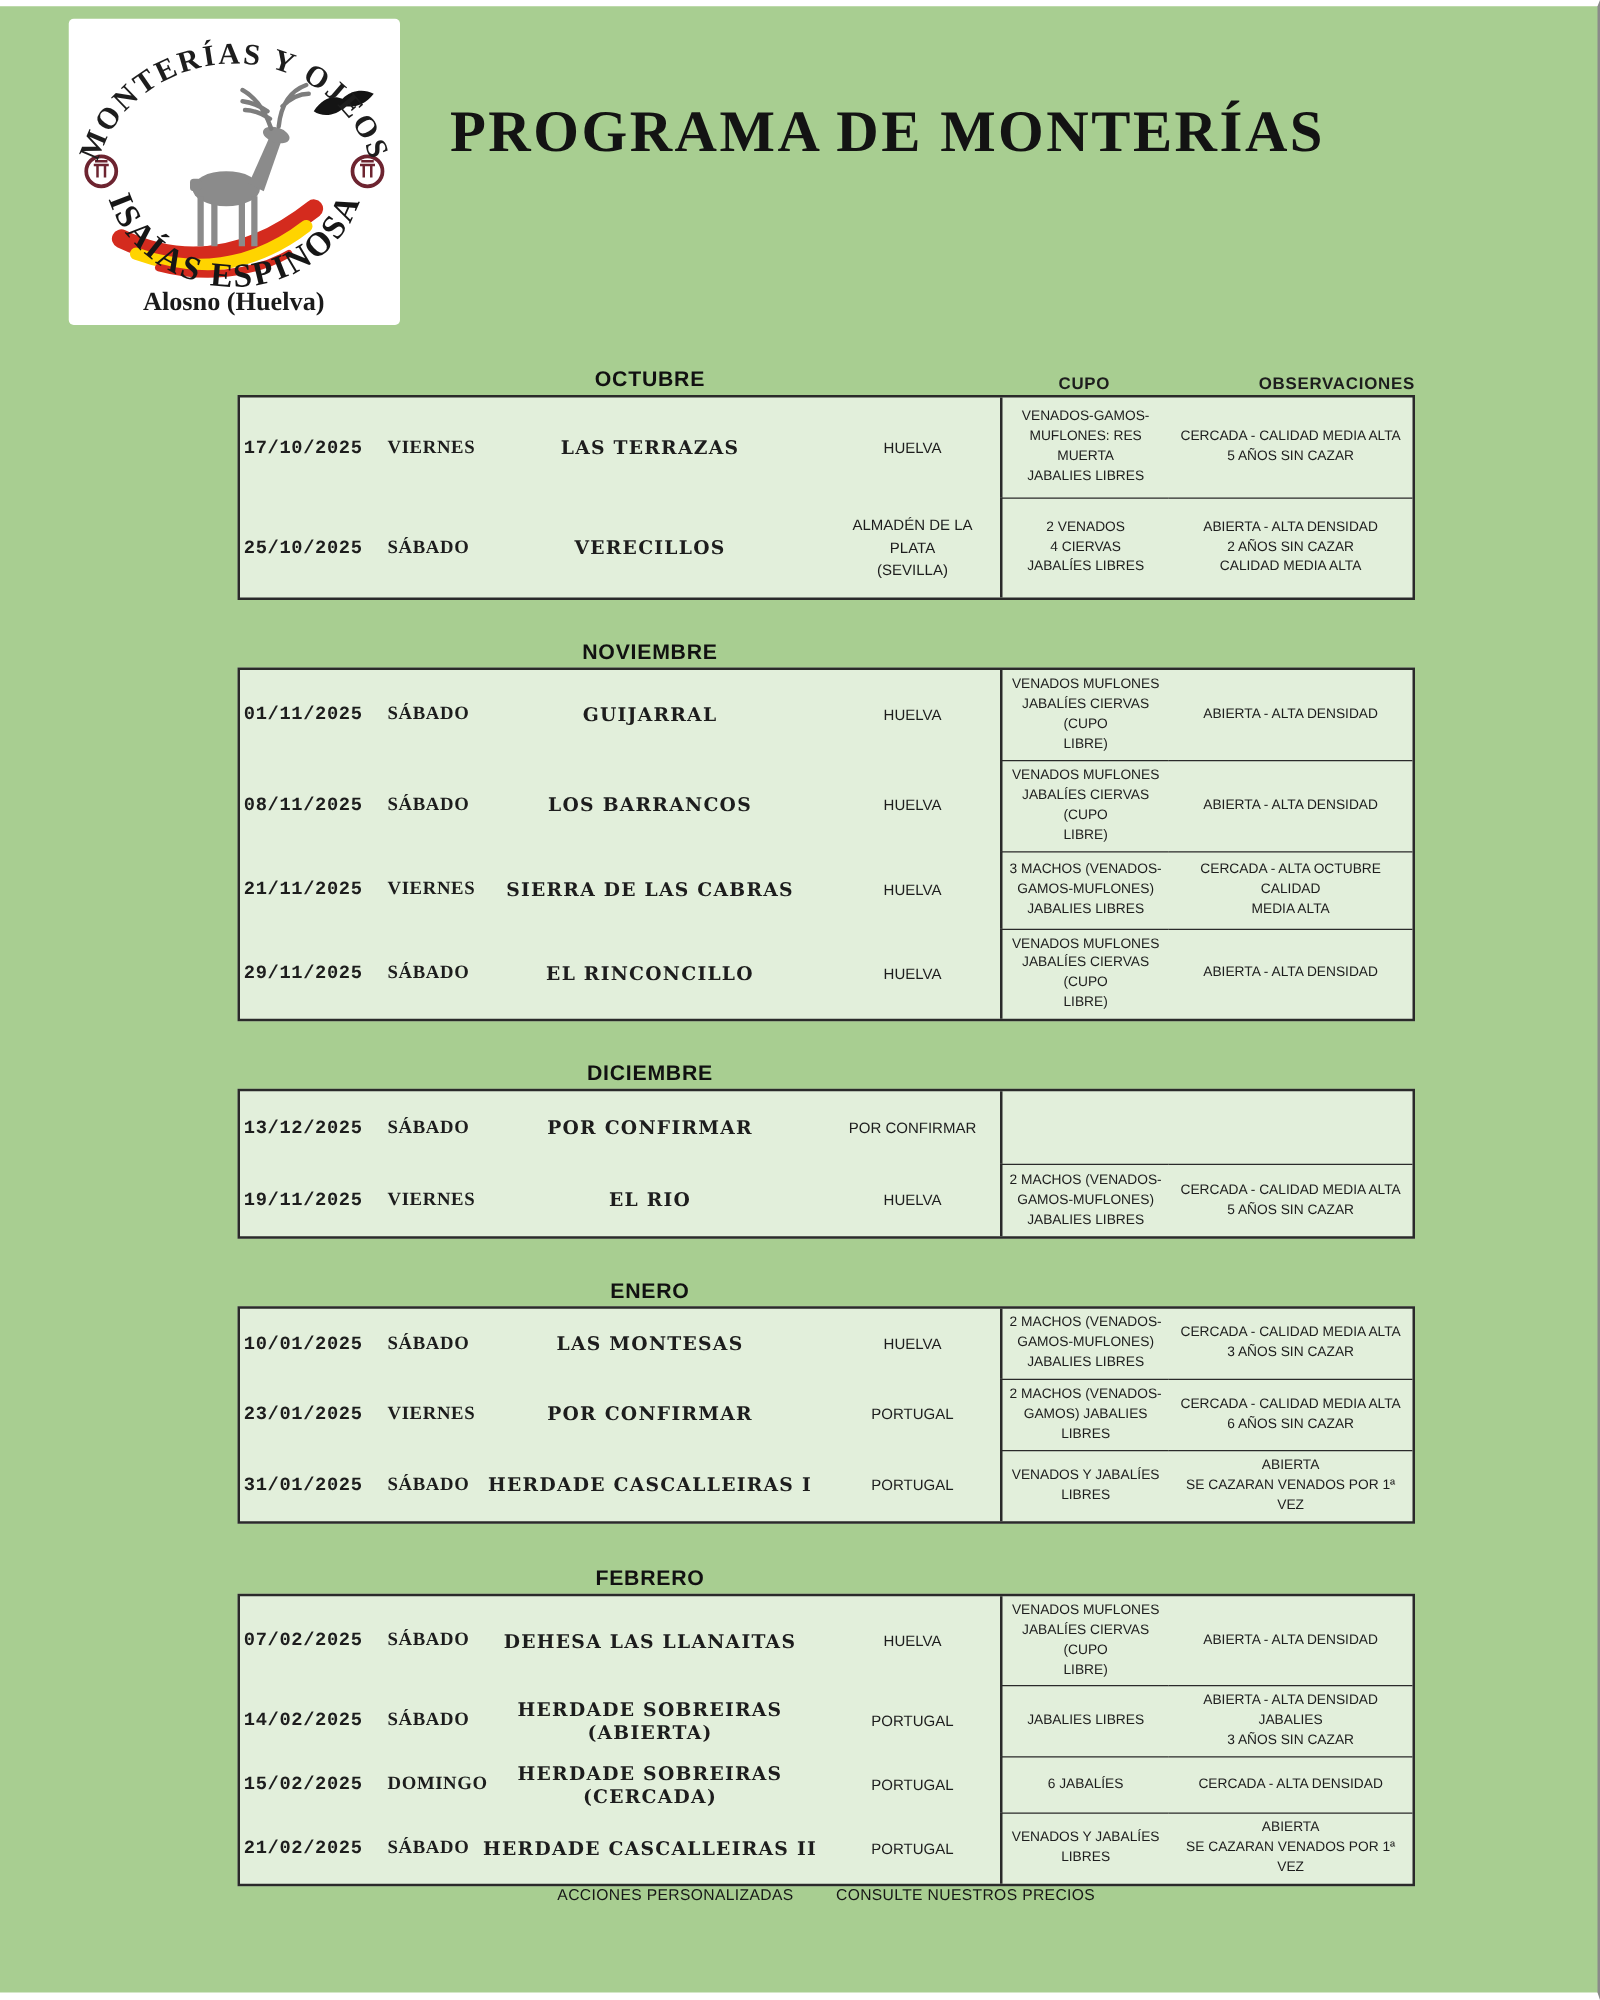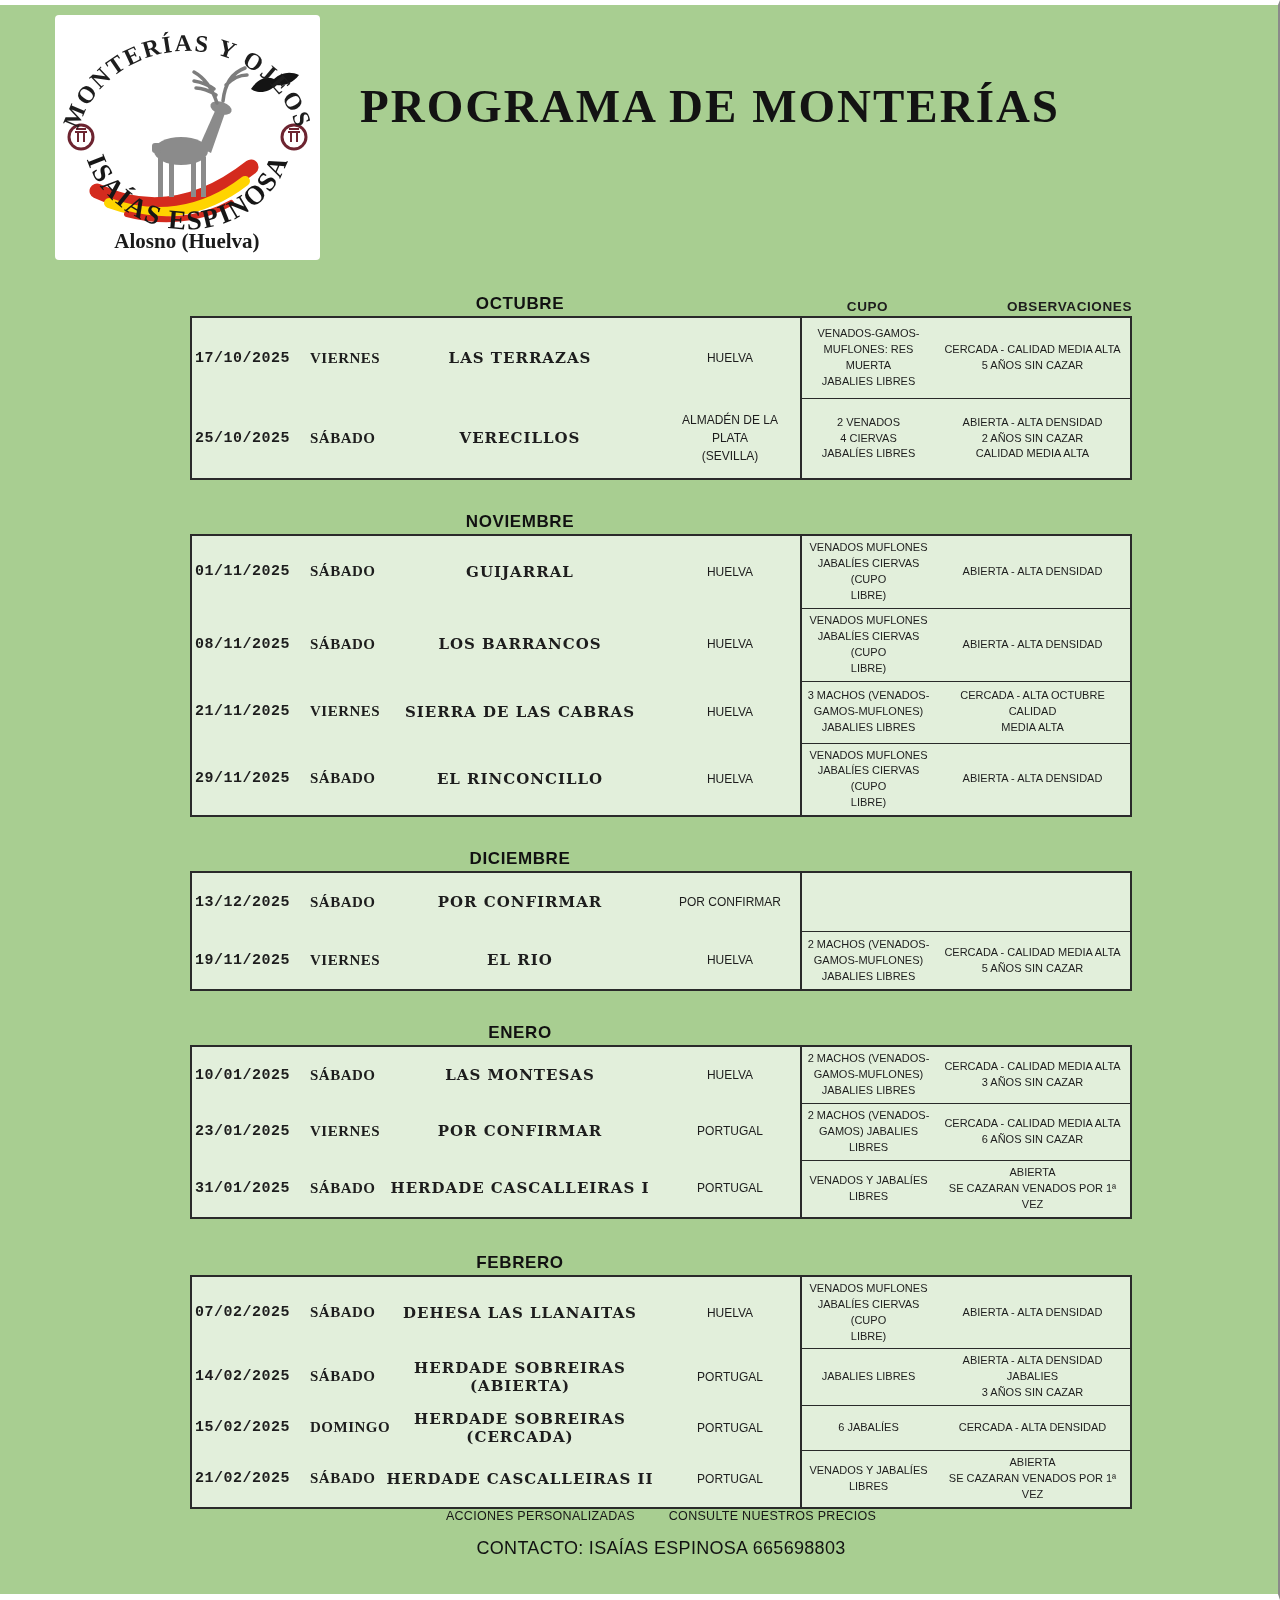--- a/index.html
+++ b/index.html
@@ -341,16 +341,15 @@
     <div class="c obs">ABIERTA
 SE CAZARAN VENADOS POR 1ª VEZ</div>
   </div>
 </div>
   </section>
 </div>
 
     <div class="footer-line1">
       <span>ACCIONES PERSONALIZADAS</span><span class="gap"></span><span>CONSULTE NUESTROS PRECIOS</span>
     </div>
-    <div class="contact">CONTACTO: ISAÍAS ESPINOSA 665698803</div>
 
   </div>
 </div>
 
 </body></html>

